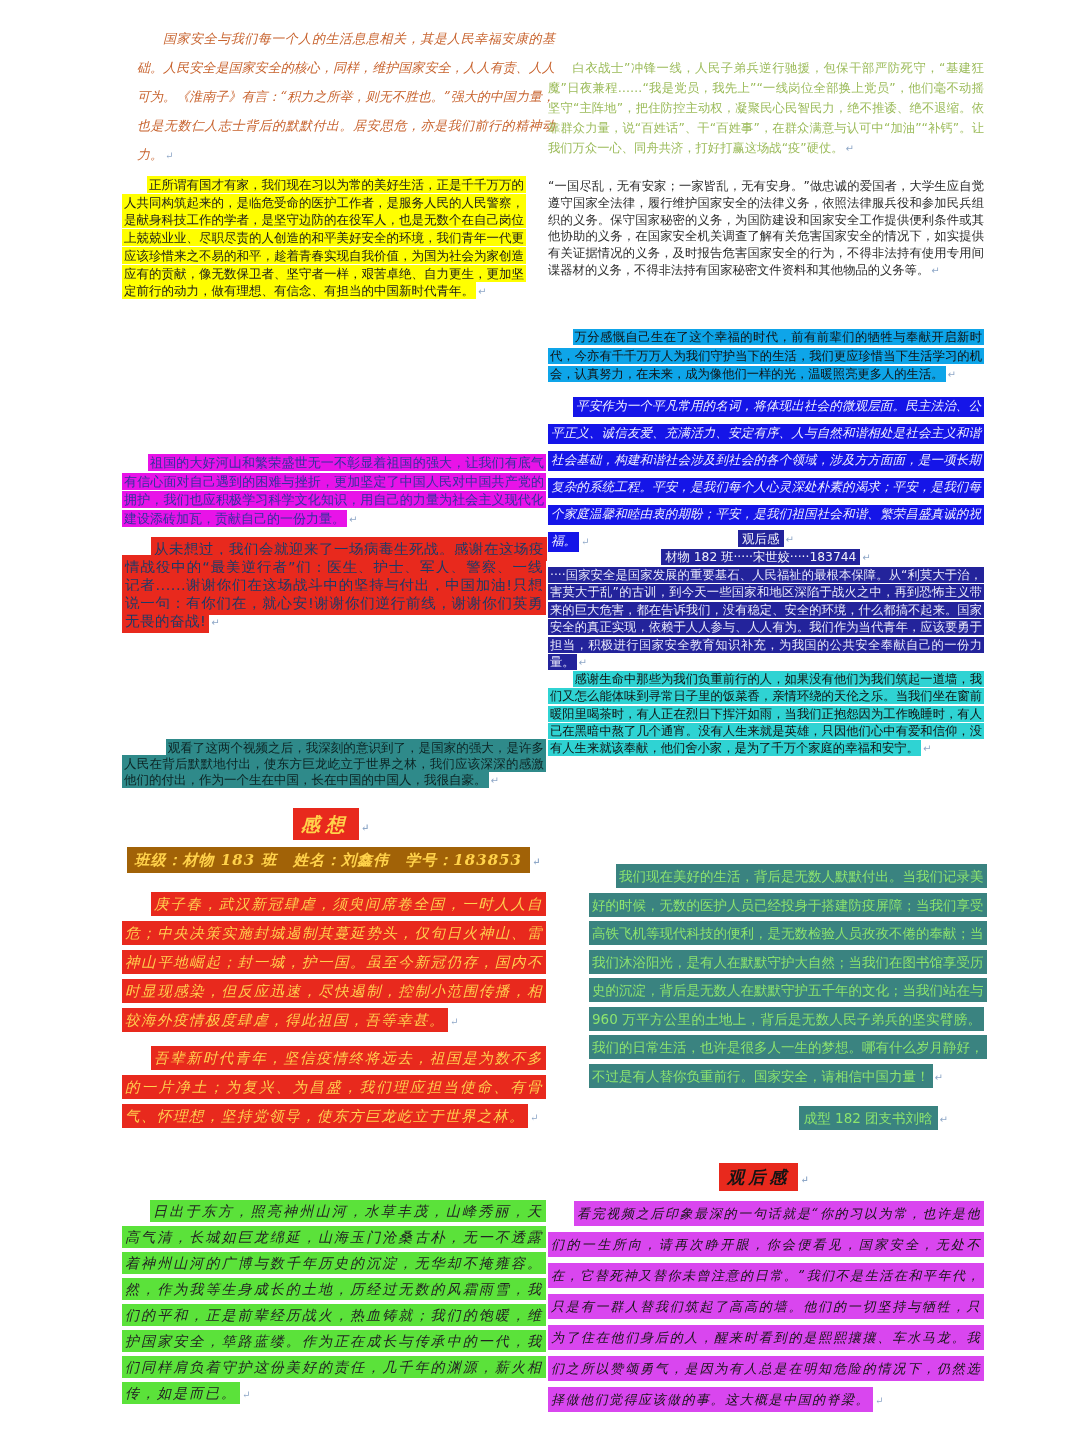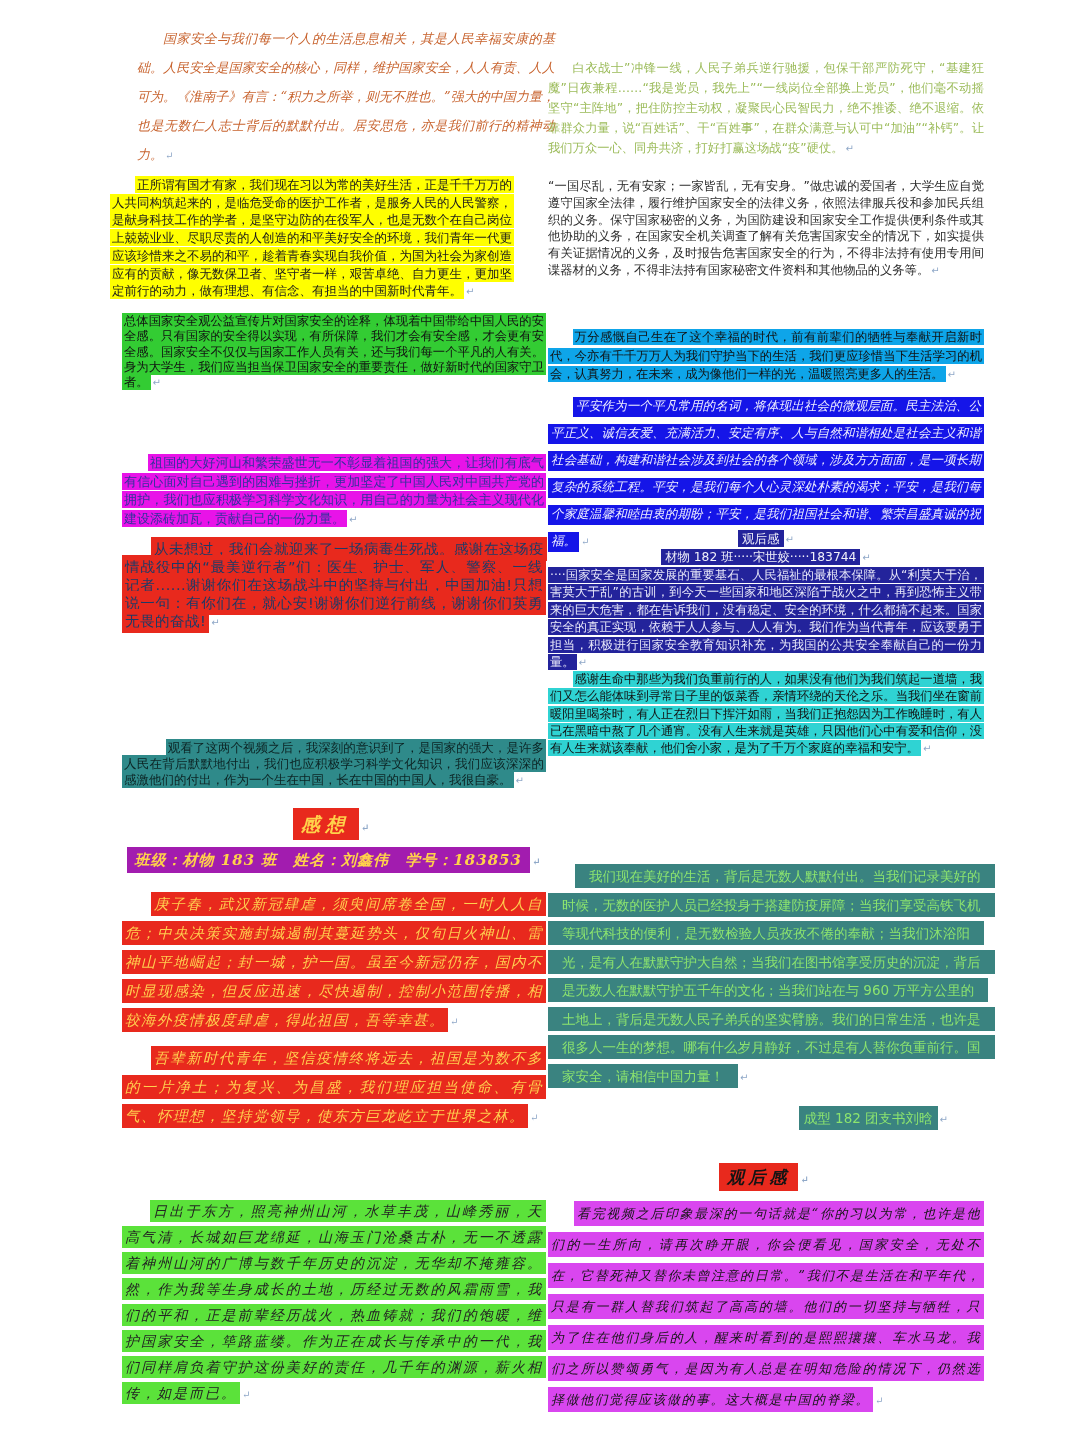--- a/index.html
+++ b/index.html
@@ -19,34 +19,34 @@
   }
   .callig { font-family: "DejaVu Serif", serif; font-style: italic; }
   .hl {
     -webkit-box-decoration-break: clone;
     box-decoration-break: clone;
   }
   .pmark { color: #8fa8c8; font-size: 10px; font-style: normal; margin-left: 2px; background: transparent !important; }
 
   
   .l-intro { left:137px; top:24px; width:418px; color:#c8632e; font-size:13px; line-height:29px; text-indent:2em; }
-  .l-yellow { left:110px; top:176px; width:402px; font-size:12.5px; line-height:17.7px; color:#1a1a1a; text-indent:2em; }
+  .l-yellow { left:122px; top:176px; width:402px; font-size:12.5px; line-height:17.7px; color:#1a1a1a; text-indent:2em; }
   .l-yellow .hl { background:#ffff00; padding:1px 2px; }
   .l-green { left:122px; top:314px; width:424px; font-size:12.3px; line-height:15.3px; color:#111111; }
   .l-green .hl { background:#33cc33; padding:1px 2px; }
   .l-magenta { left:122px; top:454px; width:424px; font-size:13px; line-height:18.5px; color:#32329b; text-indent:2em; }
   .l-magenta .hl { background:#e813e8; padding:1px 2px; }
   .l-red { left:122px; top:540px; width:424px; font-size:14.5px; line-height:18px; letter-spacing:0.5px; color:#1e3a66; text-indent:2em; }
   .l-red .hl { background:#e8291d; padding:4px 3px; }
   .l-teal { left:122px; top:740px; width:424px; font-size:12.5px; line-height:16px; color:#0c2424; text-indent:3.5em; }
   .l-teal .hl { background:#2f8a8a; padding:1px 2px; }
   .l-title { left:122px; top:812px; width:424px; text-align:center; font-size:19px; font-weight:bold; color:#ffd24a; letter-spacing:6px; }
   .l-title .hl { background:#e8291d; padding:5px 8px; }
   .l-class { left:122px; top:851px; width:424px; text-align:center; font-size:15px; font-weight:bold; color:#ffd24a; letter-spacing:1px; }
-  .l-class .hl { background:#a21caf; padding:4px 8px; }
+  .l-class .hl { background:#a16207; padding:4px 8px; }
   .l-callig1 { left:122px; top:890px; width:424px; font-size:14.5px; line-height:29px; letter-spacing:1.5px; color:#ffcf4f; text-indent:2em; }
   .l-callig1 .hl { background:#e8291d; padding:4px 3px; }
   .l-callig2 { left:122px; top:1044px; width:424px; font-size:14.5px; line-height:29px; letter-spacing:1.5px; color:#ffcf4f; text-indent:2em; }
   .l-callig2 .hl { background:#e8291d; padding:4px 3px; }
   .l-greenbtm { left:122px; top:1198px; width:424px; font-size:14px; line-height:26px; letter-spacing:2px; color:#232323; text-indent:2em; }
   .l-greenbtm .hl { background:#5be23a; padding:3px 3px; }
 
   
   .r-olive { left:548px; top:58px; width:436px; color:#9bbb59; font-size:12.3px; line-height:20px; text-indent:2em; }
   .r-duty { left:548px; top:178px; width:436px; color:#2b2b2b; font-size:12.3px; line-height:16.8px; }
@@ -56,44 +56,43 @@
   .r-blue .hl { background:#1515e8; padding:3px 3px;font-family:Liberation Mono, monospace; }
   .r-navy-title { left:548px; top:531px; width:436px; text-align:center; font-size:12.5px; color:#f0f0fa; }
   .r-navy-title .hl { background:#23239b; padding:1px 4px; }
   .r-navy-byline { left:548px; top:549px; width:436px; text-align:center; font-size:12.3px; color:#f0f0fa; }
   .r-navy-byline .hl { background:#23239b; padding:1px 4px; }
   .r-navy-body { left:548px; top:567px; width:436px; font-size:12.3px; line-height:17.4px; color:#e8e8fa; }
   .r-navy-body .hl { background:#23239b; padding:1px 2px; }
   .r-cyan2 { left:548px; top:671px; width:436px; font-size:12.3px; line-height:17.3px; color:#111111; text-indent:2em; }
   .r-cyan2 .hl { background:#2fd3d3; padding:1px 2px; }
   .r-teal { left:548px; top:862px; width:436px; font-size:13.5px; line-height:28.5px; color:#8ce46e; text-indent:2em; }
-  .r-teal .hl { background:#3a8380; padding:4px 14px; }
+  .r-teal .hl { background:#3a8380; padding:4px 3px;margin-left:41px; }
   .r-sign { left:548px; top:1110px; width:400px; text-align:right; font-size:13.5px; color:#8ce46e; }
   .r-sign .hl { background:#3a8380; padding:4px 5px; }
   .r-title2 { left:548px; top:1166px; width:436px; text-align:center; font-size:17px; font-weight:bold; color:#141414; letter-spacing:4px; }
   .r-title2 .hl { background:#e8291d; padding:4px 8px; }
   .r-redbtm { left:548px; top:1198px; width:436px; font-size:13px; line-height:31px; letter-spacing:1.5px; color:#161616; text-indent:2em; }
   .r-redbtm .hl { background:#d946ef; padding:5px 3px; }
 </style>
 </head>
 <body>
 
 <div class="page">
 
   <div class="para callig l-intro"><span>国家安全与我们每一个人的生活息息相关，其是人民幸福安康的基础。人民安全是国家安全的核心，同样，维护国家安全，人人有责、人人可为。《淮南子》有言：“积力之所举，则无不胜也。”强大的中国力量，也是无数仁人志士背后的默默付出。居安思危，亦是我们前行的精神动力。</span><span class="pmark">↵</span></div>
 
   <div class="para l-yellow"><span class="hl">正所谓有国才有家，我们现在习以为常的美好生活，正是千千万万的人共同构筑起来的，是临危受命的医护工作者，是服务人民的人民警察，是献身科技工作的学者，是坚守边防的在役军人，也是无数个在自己岗位上兢兢业业、尽职尽责的人创造的和平美好安全的环境，我们青年一代更应该珍惜来之不易的和平，趁着青春实现自我价值，为国为社会为家创造应有的贡献，像无数保卫者、坚守者一样，艰苦卓绝、自力更生，更加坚定前行的动力，做有理想、有信念、有担当的中国新时代青年。</span><span class="pmark">↵</span></div>
 
-  <div class="para l-green"><span class="hl">总体国家安全观公益宣传片对国家安全的诠释，体现着中国带给中国人民的安全感。只有国家的安全得以实现，有所保障，我们才会有安全感，才会更有安全感。国家安全不仅仅与国家工作人员有关，还与我们每一个平凡的人有关。身为大学生，我们应当担当保卫国家安全的重要责任，做好新时代的国家守卫者。</span><span class="pmark">↵</span></div>
 
   <div class="para l-magenta"><span class="hl">祖国的大好河山和繁荣盛世无一不彰显着祖国的强大，让我们有底气有信心面对自己遇到的困难与挫折，更加坚定了中国人民对中国共产党的拥护，我们也应积极学习科学文化知识，用自己的力量为社会主义现代化建设添砖加瓦，贡献自己的一份力量。</span><span class="pmark">↵</span></div>
 
   <div class="para l-red"><span class="hl">从未想过，我们会就迎来了一场病毒生死战。感谢在这场疫情战役中的“最美逆行者”们：医生、护士、军人、警察、一线记者......谢谢你们在这场战斗中的坚持与付出，中国加油!只想说一句：有你们在，就心安!谢谢你们逆行前线，谢谢你们英勇无畏的奋战!</span><span class="pmark">↵</span></div>
 
-  <div class="para l-teal"><span class="hl">观看了这两个视频之后，我深刻的意识到了，是国家的强大，是许多人民在背后默默地付出，我们也应积极学习科学文化知识，我们应该深深的感激他们的付出，作为一个生在中国，长在中国的中国人，我很自豪。</span><span class="pmark">↵</span></div>
+  <div class="para l-teal"><span class="hl">观看了这两个视频之后，我深刻的意识到了，是国家的强大，是许多人民在背后默默地付出，使东方巨龙屹立于世界之林，我们应该深深的感激他们的付出，作为一个生在中国，长在中国的中国人，我很自豪。</span><span class="pmark">↵</span></div>
 
   <div class="para callig l-title"><span class="hl">感想</span><span class="pmark">↵</span></div>
 
   <div class="para callig l-class"><span class="hl">班级：材物 183 班　姓名：刘鑫伟　学号：183853</span><span class="pmark">↵</span></div>
 
   <div class="para callig l-callig1"><span class="hl">庚子春，武汉新冠肆虐，须臾间席卷全国，一时人人自危；中央决策实施封城遏制其蔓延势头，仅旬日火神山、雷神山平地崛起；封一城，护一国。虽至今新冠仍存，国内不时显现感染，但反应迅速，尽快遏制，控制小范围传播，相较海外疫情极度肆虐，得此祖国，吾等幸甚。</span><span class="pmark">↵</span></div>
 
   <div class="para callig l-callig2"><span class="hl">吾辈新时代青年，坚信疫情终将远去，祖国是为数不多的一片净土；为复兴、为昌盛，我们理应担当使命、有骨气、怀理想，坚持党领导，使东方巨龙屹立于世界之林。</span><span class="pmark">↵</span></div>
 
   <div class="para callig l-greenbtm"><span class="hl">日出于东方，照亮神州山河，水草丰茂，山峰秀丽，天高气清，长城如巨龙绵延，山海玉门沧桑古朴，无一不透露着神州山河的广博与数千年历史的沉淀，无华却不掩雍容。然，作为我等生身成长的土地，历经过无数的风霜雨雪，我们的平和，正是前辈经历战火，热血铸就；我们的饱暖，维护国家安全，筚路蓝缕。作为正在成长与传承中的一代，我们同样肩负着守护这份美好的责任，几千年的渊源，薪火相传，如是而已。</span><span class="pmark">↵</span></div>

